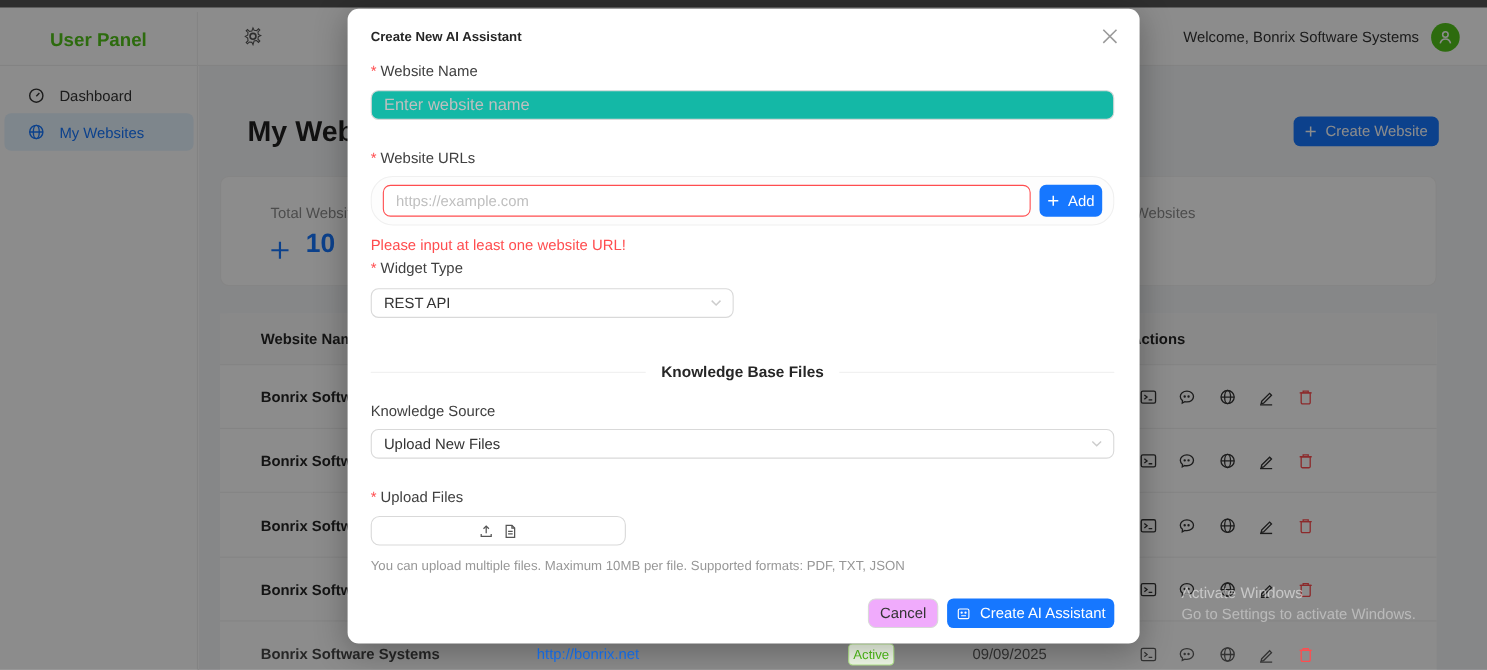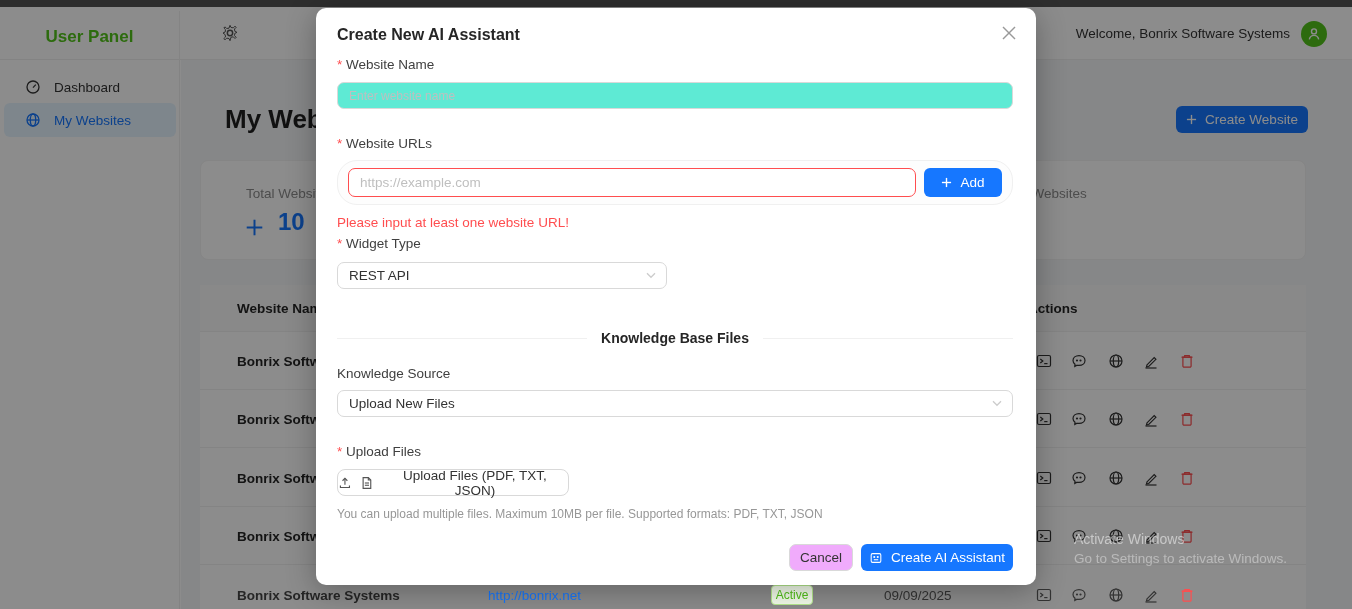--- a/index.html
+++ b/index.html
@@ -50,33 +50,33 @@
   .act.a1{ left:836px; } .act.a2{ left:871px; } .act.a3{ left:908px; } .act.a4{ left:943px; }
   .act.del{ left:979px; color:#ff4d4f; }
   
   .overlay { position:absolute; inset:0; background:rgba(0,0,0,0.45); z-index:50; }
   .watermark { position:absolute; left:1074px; top:531px; z-index:55; pointer-events:none; }
   .watermark .l1 { font-size:14px; color:rgba(255,255,255,0.52); }
   .watermark .l2 { font-size:13.5px; color:rgba(255,255,255,0.40); margin-top:4px; }
   
   .modal { position:absolute; left:316px; top:8px; width:720px; height:577px; background:#fff; border-radius:10px;
            box-shadow:0 6px 30px rgba(0,0,0,0.3); z-index:100; }
-  .m-title { position:absolute; left:21px; top:18px; font-size:16px; font-weight:700; color:#262626; }
+  .m-title { position:absolute; left:21px; top:18px; font-size:12px; font-weight:700; color:#262626; }
   .m-close { position:absolute; right:18px; top:17px; width:16px; height:16px; color:#999; background:none; border:none; cursor:pointer; padding:0; }
   .m-label { position:absolute; left:21px; font-size:13.5px; color:#404040; }
   .req::before { content:"* "; color:#ff4d4f; }
   .m-input { position:absolute; left:21px; width:676px; height:27px; border:1px solid #d9d9d9; border-radius:7px;
-             padding:0 11px; font-size:12px; font-family:inherit; color:#333; outline:none; background:#5eead4; }
+             padding:0 11px; font-size:15px; font-family:inherit; color:#333; outline:none; background:#14b8a6; }
   .m-input::placeholder { color:#bfbfbf; }
   .url-group { position:absolute; left:21px; top:152px; width:676px; height:45px; border:1px solid #f0f0f0; background:#fdfdfd;
                border-radius:20px; display:flex; align-items:center; gap:8px; padding:0 10px; }
   .url-input { flex:1; height:29px; border:1px solid #ff4d4f; border-radius:7px; padding:0 11px; font-size:13.5px;
                font-family:inherit; outline:none; background:#fff; }
   .url-input::placeholder { color:#bfbfbf; }
-  .add-btn { width:78px; height:29px; }
+  .add-btn { width:57px; height:29px; }
   .m-error { position:absolute; left:21px; top:207px; font-size:13.5px; color:#ff4d4f; }
   .m-select { position:absolute; left:21px; height:27px; border:1px solid #d9d9d9; border-radius:7px; background:#fff;
               display:flex; align-items:center; padding:8px 11px; font-size:13.5px; color:#333; cursor:pointer; }
   .m-select .chev { position:absolute; right:10px; color:#ccc; }
   .sel-widget { top:254px; width:330px; }
   .sel-source { top:382px; width:676px; }
   .m-divider { position:absolute; left:21px; top:322px; width:676px; display:flex; align-items:center; gap:14px; }
   .m-divider .line { flex:1; height:1px; background:#f0f0f0; }
   .m-divider .txt { font-size:14px; font-weight:700; color:#262626; }
   .upload-btn { position:absolute; left:21px; top:461px; width:232px; height:27px; background:#fff; border:1px solid #d9d9d9;
@@ -432,21 +432,20 @@
         <line x1="8" y1="2.8" x2="8" y2="10"></line>
           <polyline points="5.2,5.4 8,2.6 10.8,5.4"></polyline>
           <path d="M2.8 10.8v2.4h10.4v-2.4"></path>
       </svg>
       <svg viewBox="0 0 16 16" width="14" height="14" fill="none" stroke="#555" stroke-width="1.3">
         <path d="M3.6 1.8h6l2.8 2.8v9.6H3.6z"></path>
           <polyline points="9.6,1.8 9.6,4.6 12.4,4.6"></polyline>
           <line x1="5.6" y1="8" x2="10.4" y2="8"></line>
           <line x1="5.6" y1="10.6" x2="10.4" y2="10.6"></line>
       </svg>
-      <span>Upload Files (PDF, TXT, JSON)</span>
     </button>
     <div class="m-hint">You can upload multiple files. Maximum 10MB per file. Supported formats: PDF, TXT, JSON</div>
 
     <button class="cancel-btn">Cancel</button>
     <button class="btn-primary submit-btn">
       <svg viewBox="0 0 16 16" width="14" height="14" fill="none" stroke="#fff" stroke-width="1.2">
         <rect x="2.5" y="3" width="11" height="10" rx="1.5"></rect>
           <circle cx="6" cy="6.8" r="0.6"></circle>
           <circle cx="10" cy="6.8" r="0.6"></circle>
           <line x1="5.5" y1="10" x2="10.5" y2="10"></line>

